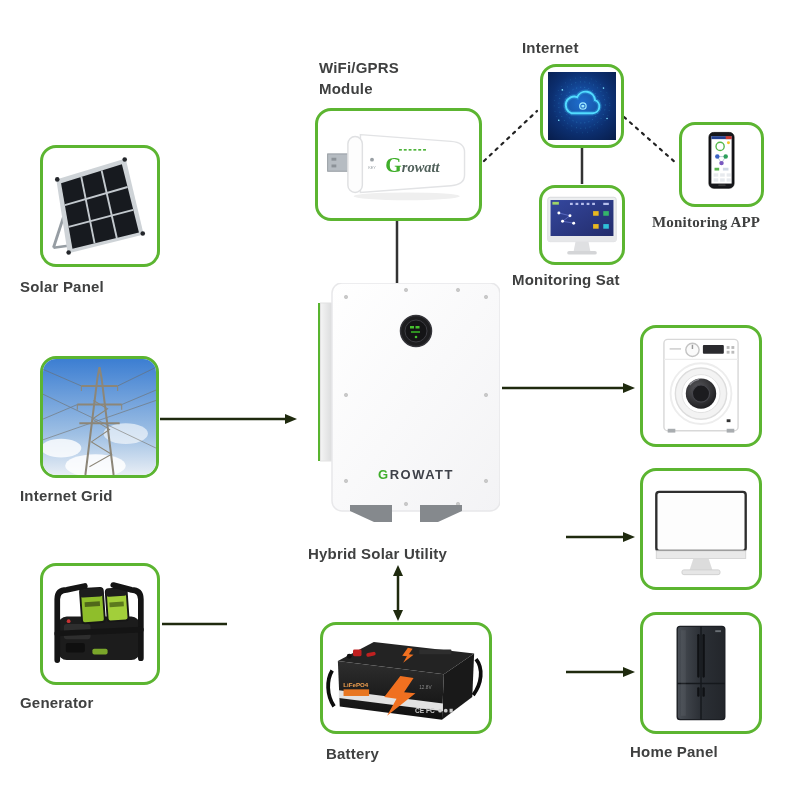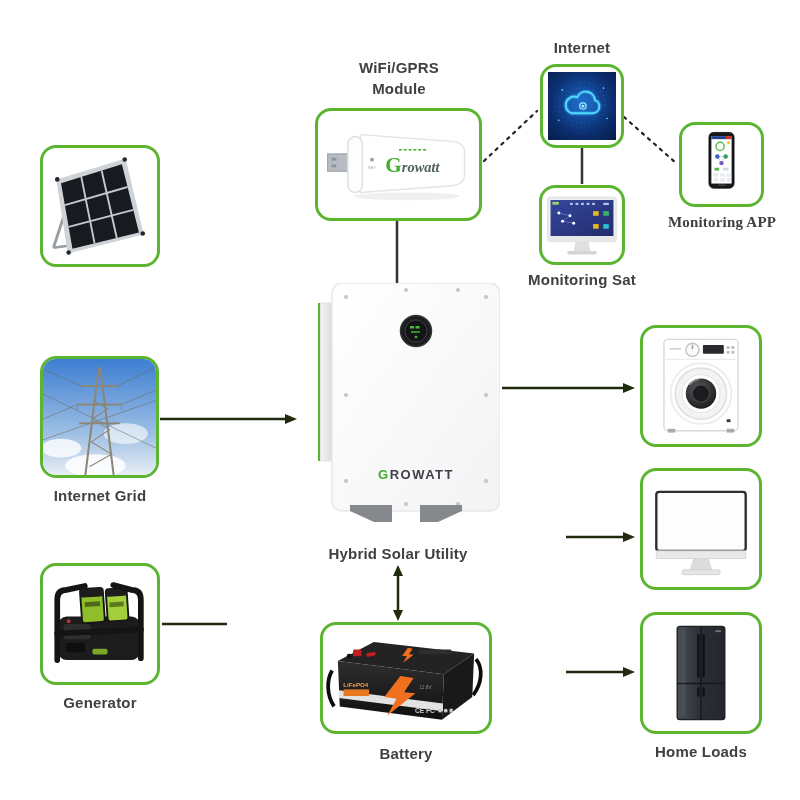--- a/index.html
+++ b/index.html
@@ -3,21 +3,21 @@
 <meta charset="utf-8">
 <style>
   html,body{margin:0;padding:0;background:#fff;}
   #canvas{position:relative;width:800px;height:800px;background:#fff;overflow:hidden;
           font-family:"Liberation Sans",sans-serif;}
   .gbox{position:absolute;border:3px solid #5cb531;border-radius:16px;background:#fff;
         box-sizing:border-box;overflow:hidden;}
   .gbox svg{position:absolute;inset:0;width:100%;height:100%;}
   .gbox svg.pad{inset:5px;width:calc(100% - 10px);height:calc(100% - 10px);}
   .nlabel{position:absolute;font-weight:bold;font-size:15px;line-height:20px;color:#3f4040;
-          text-align:center;letter-spacing:.2px;}
+          letter-spacing:.2px;}
   #connectors{position:absolute;inset:0;pointer-events:none;}
   #inverter{position:absolute;left:310px;top:283px;width:190px;height:240px;}
 </style>
 </head>
 <body>
 
 <div id="canvas">
 
   <svg id="connectors" viewBox="0 0 800 800">
 
@@ -57,20 +57,21 @@
       <line x1="40.3" y1="29.3" x2="54.3" y2="99.3" stroke="#c3c9ce" stroke-width="2"></line>
       <line x1="61.7" y1="22.7" x2="77.7" y2="93.7" stroke="#c3c9ce" stroke-width="2"></line>
       <line x1="23" y1="59" x2="89" y2="40" stroke="#c3c9ce" stroke-width="2"></line>
       <line x1="27" y1="82" x2="95" y2="64" stroke="#c3c9ce" stroke-width="2"></line>
       <circle cx="15" cy="32" r="2.4" fill="#23262a"></circle>
       <circle cx="86" cy="11" r="2.4" fill="#23262a"></circle>
       <circle cx="105" cy="89" r="2.4" fill="#23262a"></circle>
       <circle cx="27" cy="109" r="2.4" fill="#23262a"></circle>
     </svg>
   </div>
+  <div class="nlabel" style="left:20px;top:277px;width:160px;">Solar Panel</div>
 
   <div class="gbox" style="left:40px;top:356px;width:119px;height:122px;">
     <svg viewBox="0 0 112 112" preserveAspectRatio="none">
       <defs>
         <linearGradient id="sky" x1="0" y1="0" x2="0" y2="1">
           <stop offset="0" stop-color="#3c7ed2"></stop>
             <stop offset="0.65" stop-color="#9fc0e4"></stop>
             <stop offset="1" stop-color="#e8eef5"></stop>
         </linearGradient>
       </defs>
@@ -379,15 +380,15 @@
       <line x1="61" y1="12" x2="61" y2="110" stroke="#15181c" stroke-width="1.5"></line>
       <line x1="36" y1="72" x2="86" y2="72" stroke="#15181c" stroke-width="1.5"></line>
       <rect x="57" y="20" width="2.5" height="46" rx="1.2" fill="#0f1114"></rect>
       <rect x="62.5" y="20" width="2.5" height="46" rx="1.2" fill="#0f1114"></rect>
       <rect x="57" y="76" width="2.5" height="10" rx="1.2" fill="#0f1114"></rect>
       <rect x="62.5" y="76" width="2.5" height="10" rx="1.2" fill="#0f1114"></rect>
       <rect x="40" y="16" width="5" height="90" fill="#ffffff" opacity="0.05"></rect>
       <rect x="76" y="16" width="6" height="2" fill="#9aa0a6" opacity="0.6"></rect>
     </svg>
   </div>
-  <div class="nlabel" style="left:630px;top:742px;width:142px;">Home Loads</div>
+  <div class="nlabel" style="left:630px;top:742px;width:142px;">Home Panel</div>
 
 </div>
 
 </body></html>

